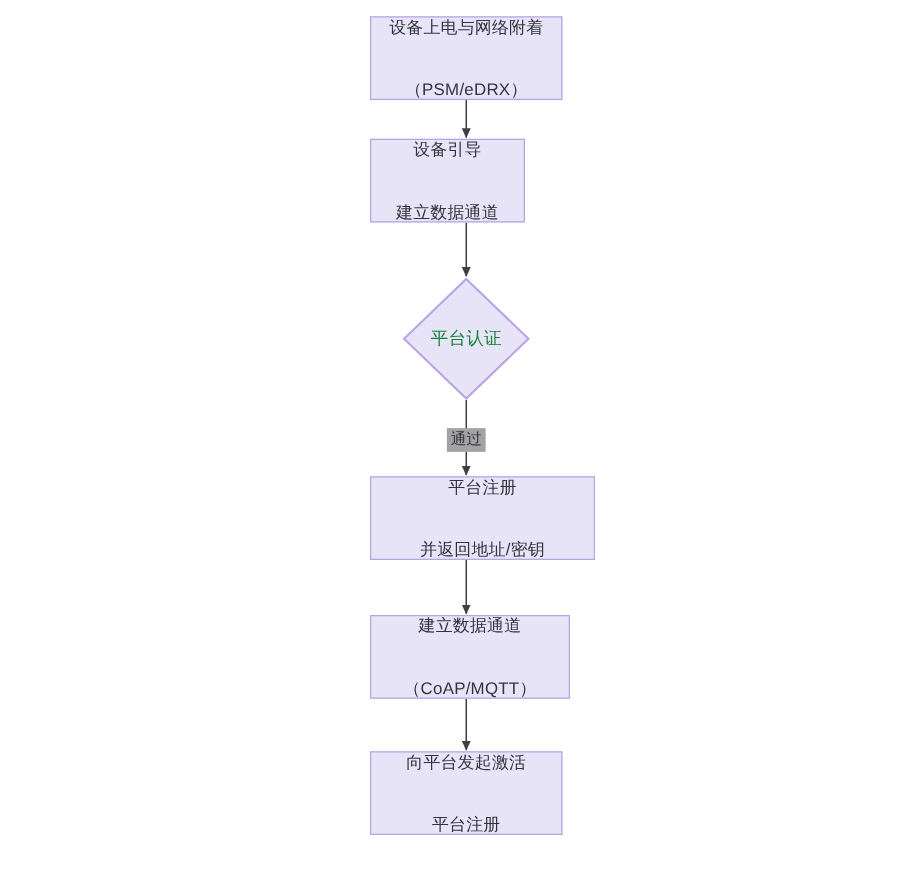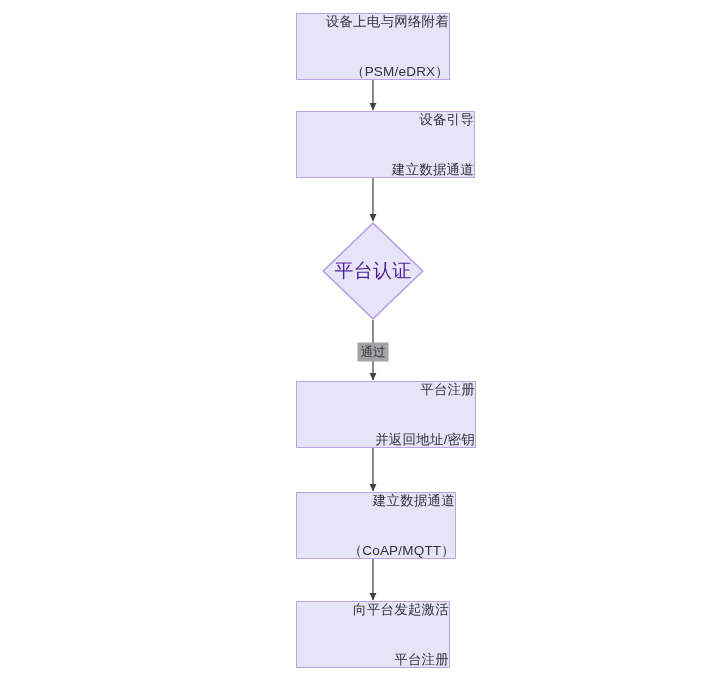--- a/index.html
+++ b/index.html
@@ -28,21 +28,21 @@
   }
 
   
   .node-box {
     position: absolute;
     box-sizing: border-box;
     background: #e7e4f8;
     border: 1.6px solid #b9a3e6;
     display: flex;
     flex-direction: column;
-    align-items: flex-end;
+    align-items: center;
     justify-content: center;
     text-align: center;
     color: #32323c;
     font-size: 13.5px;
     line-height: 1.62;
     letter-spacing: 0.2px;
     white-space: nowrap;
     gap: 28px;
   }
   .node-box .line2 { display: block; }
@@ -57,22 +57,22 @@
   .node-diamond .diamond-shape {
     position: absolute;
     left: 0;
     top: 0;
     width: 100%;
     height: 100%;
   }
   .node-diamond .diamond-label {
     position: relative;
     z-index: 2;
-    color: #4c1d95;
-    font-size: 19px;
+    color: #15803d;
+    font-size: 14px;
     letter-spacing: 0.2px;
     white-space: nowrap;
   }
 
   
   .edge-label {
     position: absolute;
     transform: translate(-50%, -50%);
     background: #a3a3a3;
     color: #32323c;
@@ -101,21 +101,21 @@
         <line x1="373" y1="448" x2="373" y2="491" marker-end="url(#arrowhead)"></line>
         <line x1="373" y1="559" x2="373" y2="600" marker-end="url(#arrowhead)"></line>
       </g>
   </svg>
 
   <div class="node-box" style="left: 296px; top: 13px; width: 154px; height: 67px;">
     <span class="line1">设备上电与网络附着</span>
     <span class="line2">（PSM/eDRX）</span>
   </div>
 
-  <div class="node-box" style="left: 296px; top: 111px; width: 179px; height: 67px;">
+  <div class="node-box" style="left: 296px; top: 111px; width: 124px; height: 67px;">
     <span class="line1">设备引导</span>
     <span class="line2">建立数据通道</span>
   </div>
 
   <div class="node-diamond" style="left: 322px; top: 222px; width: 102px; height: 98px;">
     <svg class="diamond-shape" viewBox="0 0 102 98" preserveAspectRatio="none" xmlns="http://www.w3.org/2000/svg">
       <polygon points="51,1.2 100.8,49 51,96.8 1.2,49" fill="#e7e4f8" stroke="#b9a3e6" stroke-width="1.6"></polygon>
     </svg>
     <span class="diamond-label">平台认证</span>
   </div>

